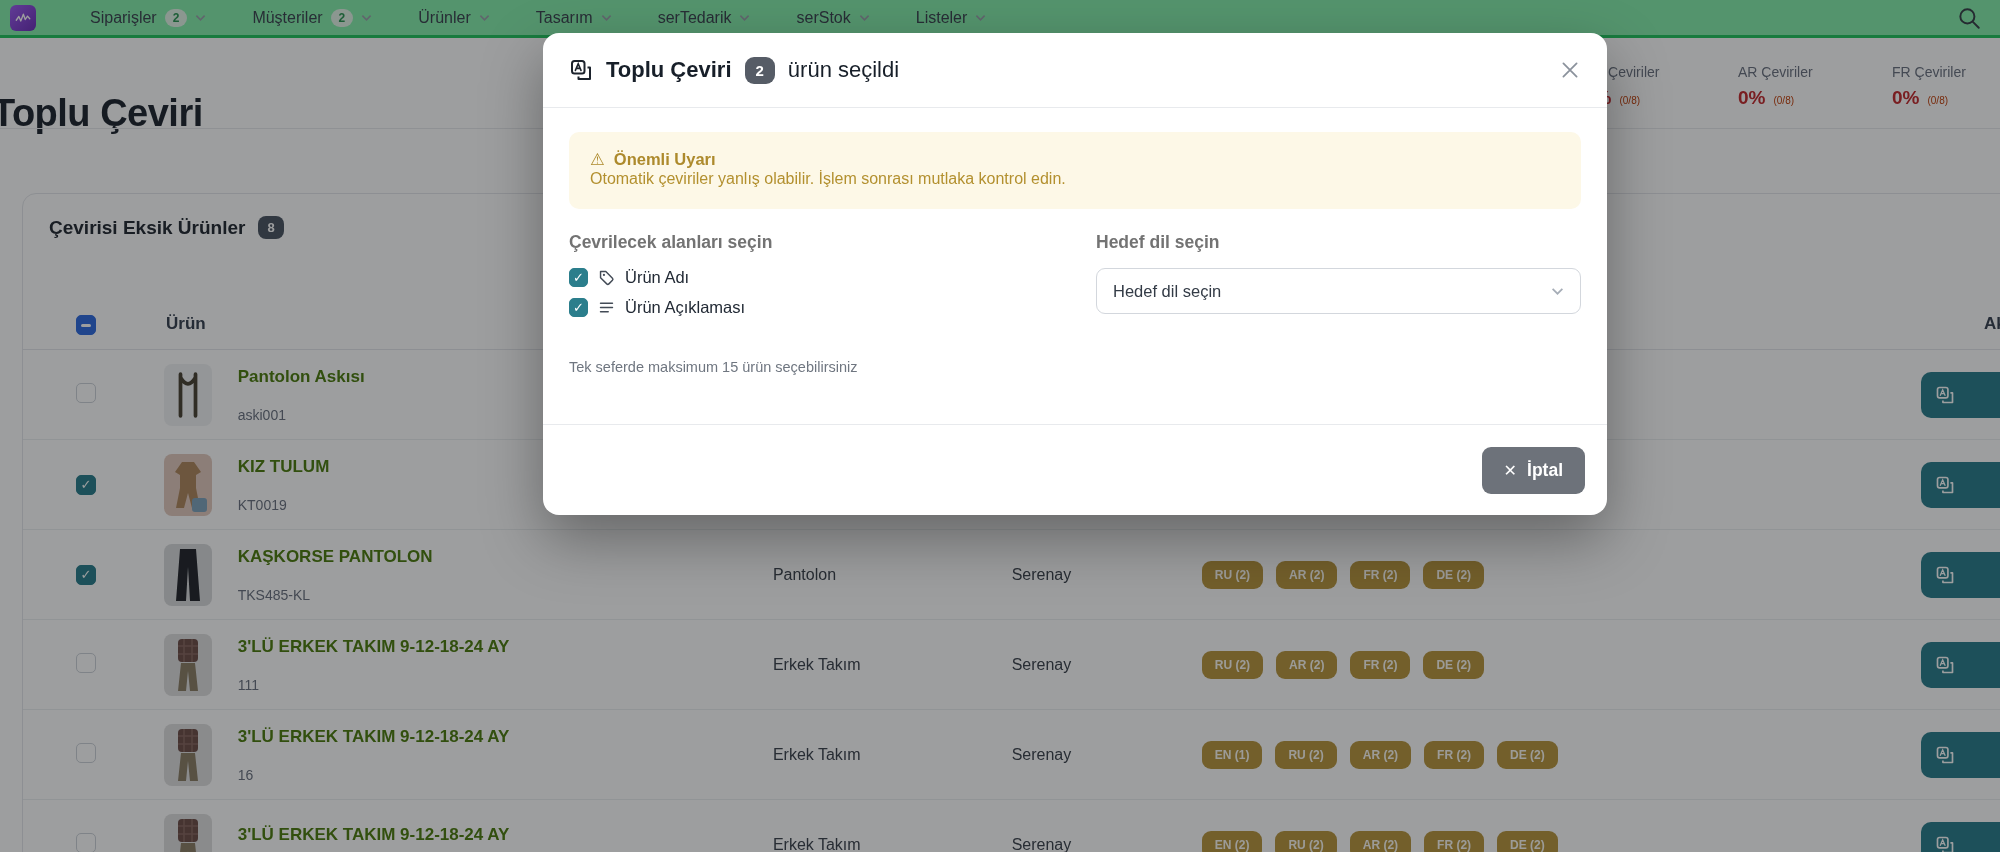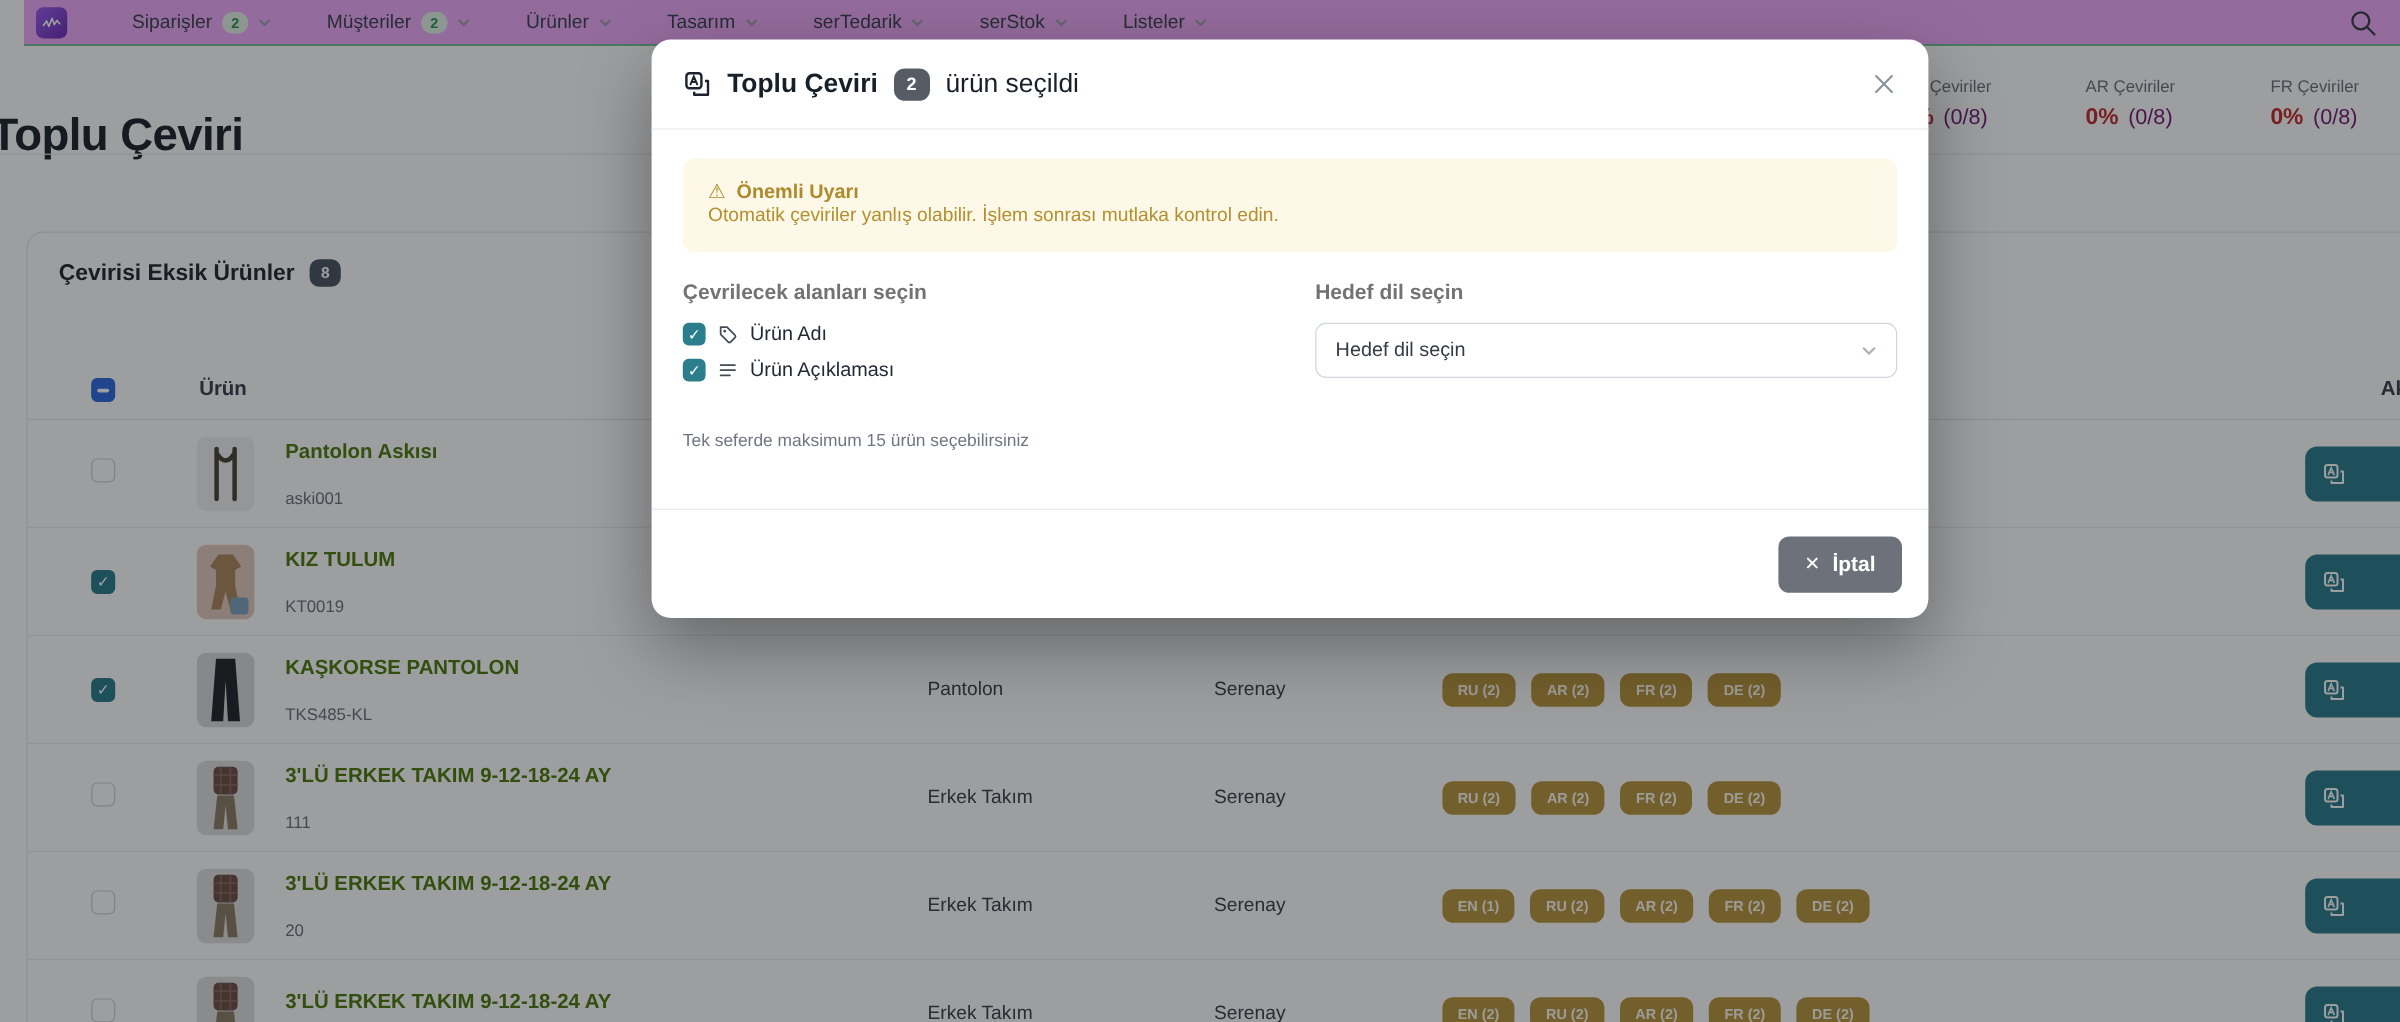--- a/index.html
+++ b/index.html
@@ -8,21 +8,21 @@
     position:relative; background:#fff;
     font-family:"Liberation Sans","DejaVu Sans",sans-serif;
     color:#1f2630;
   }
   svg { display:block; }
 
   
   .topnav {
     position:absolute; top:0; left:0; right:0; height:38px;
     display:flex; align-items:center; gap:46px;
-    padding:0 18px 0 10px; background:#f0abfc; border-bottom:1px solid #22c55e;margin-left:20px;
+    padding:0 18px 0 10px; background:#86efac; border-bottom:3px solid #22c55e;
   }
   .logo {
     width:26px; height:26px; border-radius:6px;
     background:linear-gradient(135deg,#9b5cf0,#6d2fb8);
     display:flex; align-items:center; justify-content:center;
     margin-right:8px; cursor:pointer;
   }
   .nav-item { display:flex; align-items:center; gap:8px; font-size:16px; font-weight:500; color:#3c4450; cursor:pointer; }
   .nav-badge { background:#e1f3e7; color:#2b9552; font-size:12px; font-weight:700; padding:2px 8px; border-radius:10px; }
   .chev { color:#9aa1ab; }
@@ -31,21 +31,21 @@
   
   .page-title {
     position:absolute; top:92px; left:-8px;
     font-size:38px; font-weight:700; color:#1f2630; letter-spacing:-0.5px;
   }
   .stats { position:absolute; top:64px; right:12px; display:flex; gap:58px; }
   .stat { min-width:96px; }
   .stat-label { font-size:14px; color:#6b7280; margin-bottom:7px; }
   .stat-value { display:flex; align-items:baseline; gap:8px; }
   .stat-pct { font-size:19px; font-weight:800; color:#c32a2e; }
-  .stat-ratio { font-size:18px; color:#701a75; }
+  .stat-ratio { font-size:10px; color:#c2410c; }
   .header-divider { position:absolute; top:128px; left:0; width:2000px; height:1px; background:#e8eaed; }
 
   
   .card {
     position:absolute; left:22px; top:193px; width:2020px; height:720px;
     background:#fff; border:1px solid #e5e7eb; border-radius:14px;
   }
   .card-title-row { padding:22px 26px 0; display:flex; align-items:center; gap:13px; }
   .card-title { font-size:19px; font-weight:700; color:#242a33; }
   .count-badge { background:#4b5563; color:#fff; font-size:13px; font-weight:700; border-radius:8px; padding:4px 9px; }
@@ -394,21 +394,21 @@
     <div class="col-product">
       <span class="thumb" style="background:#dfdfe0;">
         <svg width="48" height="62" viewBox="0 0 48 62">
             <rect x="14" y="5" width="20" height="23" rx="4" fill="#6e4f49"></rect>
             <path d="M14 12 h20 M14 20 h20 M20 5 v23 M28 5 v23" stroke="#8a6a61" stroke-width="1.5"></path>
             <path d="M17 29 h14 l3 28 h-8 l-2-20 -2 20 h-8 z" fill="#8c7f66"></path>
           </svg>
       </span>
       <div>
         <div class="pname">3'LÜ ERKEK TAKIM 9-12-18-24 AY</div>
-        <div class="psku">20</div>
+        <div class="psku">16</div>
       </div>
     </div>
     <div class="col-cat">Erkek Takım</div>
     <div class="col-brand">Serenay</div>
     <div class="col-badges">
       <span class="pill">EN (1)</span>
       <span class="pill">RU (2)</span>
       <span class="pill">AR (2)</span>
       <span class="pill">FR (2)</span>
       <span class="pill">DE (2)</span>

